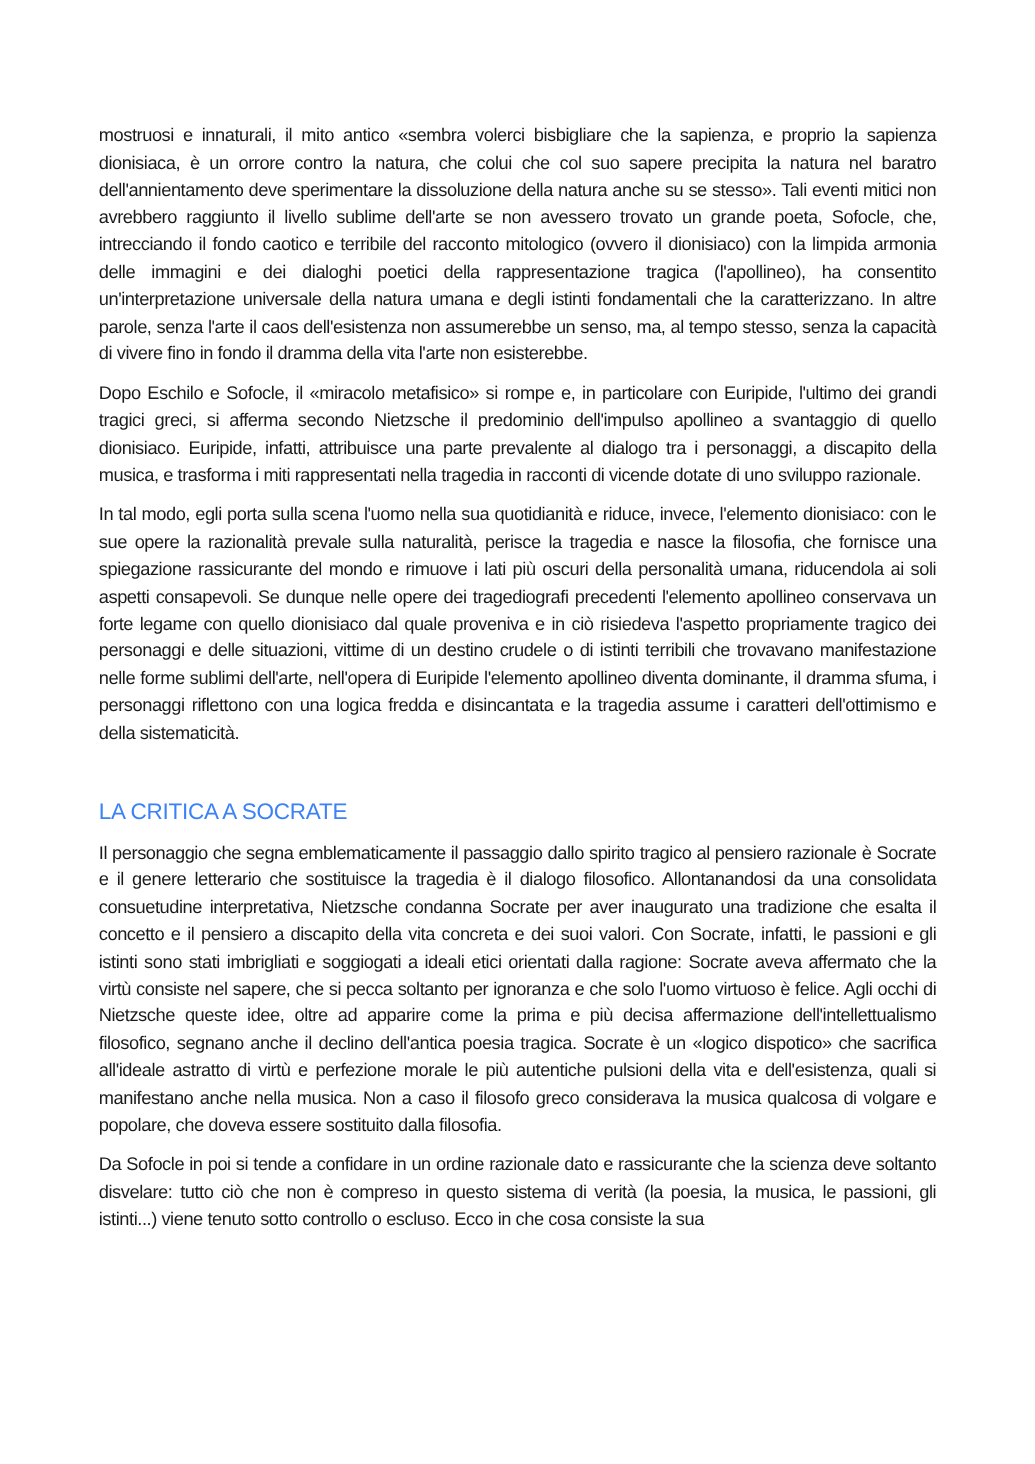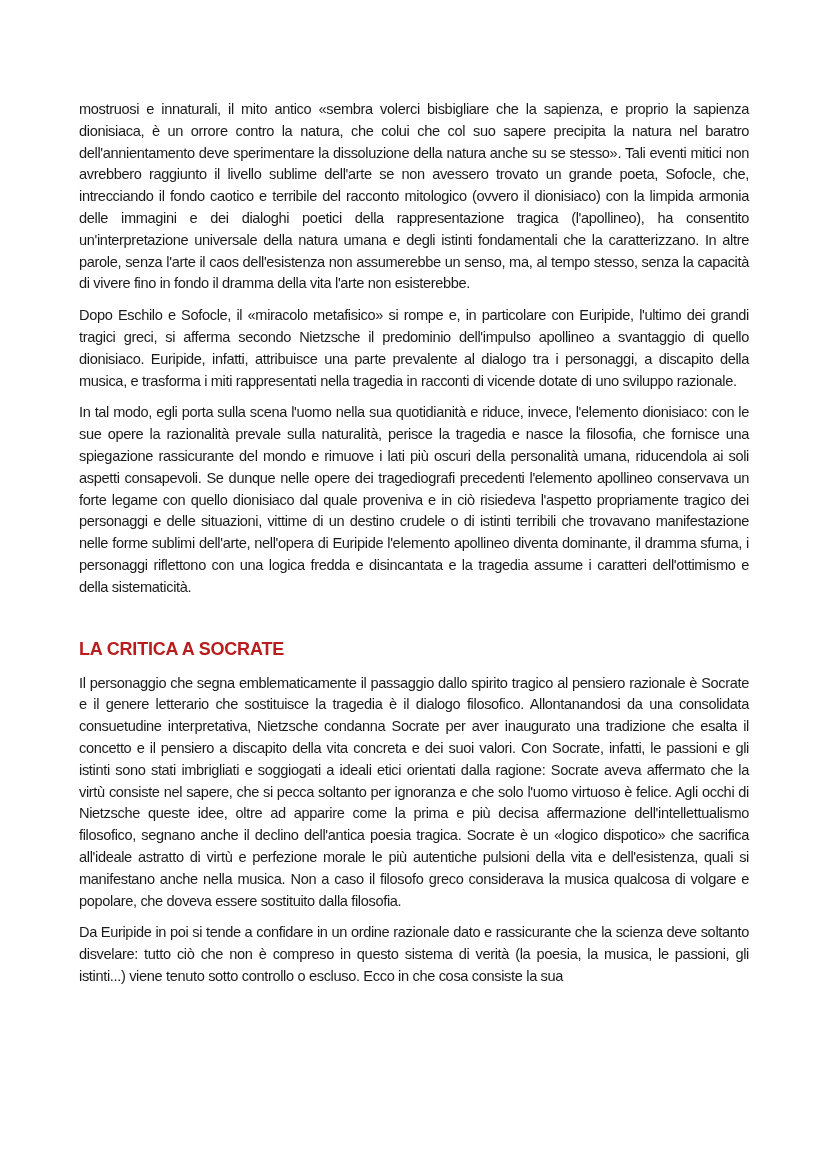--- a/index.html
+++ b/index.html
@@ -28,34 +28,34 @@
       margin: 0 0 10px 0;
       text-align: justify;
     }
     .para b {
       font-weight: normal;
     }
     .section-heading {
       margin: 38px 0 12px 0;
       font-size: 18px;
       line-height: 24px;
-      font-weight: bold;
+      font-weight: normal;
       letter-spacing: -0.2px;
-      color: #b91c1c;
+      color: #3b82f6;
     }
   </style>
 </head>
 <body>
 
 <div class="page">
   <div>
     <p class="para"><span>mostruosi e innaturali, il mito antico «sembra volerci bisbigliare che la sapienza, e proprio la sapienza dionisiaca, è un orrore contro la natura, che colui che col suo sapere precipita la natura nel baratro dell'annientamento deve sperimentare la dissoluzione della natura anche su se stesso». Tali eventi mitici non avrebbero raggiunto il livello sublime dell'arte se non avessero trovato un grande poeta, </span><b>Sofocle</b><span>, che, </span><b>intrecciando il fondo caotico e terribile</b><span> del racconto mitologico (ovvero il dionisiaco) </span><b>con la limpida armonia</b><span> delle immagini e dei dialoghi poetici della rappresentazione tragica (l'apollineo), ha consentito </span><b>un'interpretazione universale della natura umana</b><span> e degli istinti fondamentali che la caratterizzano. In altre parole, senza l'arte il caos dell'esistenza non assumerebbe un senso, ma, al tempo stesso, senza la capacità di vivere fino in fondo il dramma della vita l'arte non esisterebbe.</span></p>
     <p class="para"><span>Dopo Eschilo e Sofocle, il «miracolo metafisico» si rompe e, in particolare con Euripide, l'ultimo dei grandi tragici greci, si afferma secondo Nietzsche il </span><b>predominio dell'impulso apollineo a svantaggio di quello dionisiaco</b><span>. Euripide, infatti, attribuisce una parte prevalente al dialogo tra i personaggi, a discapito della musica, e trasforma i miti rappresentati nella tragedia in racconti di vicende dotate di uno sviluppo razionale.</span></p>
     <p class="para"><span>In tal modo, egli porta sulla scena l'uomo nella sua quotidianità e riduce, invece, l'elemento dionisiaco: con le sue opere </span><b>la razionalità prevale sulla naturalità, perisce la tragedia e nasce la filosofia</b><span>, che fornisce una spiegazione rassicurante del mondo e rimuove i lati più oscuri della personalità umana, riducendola ai soli aspetti consapevoli. Se dunque nelle opere dei tragediografi precedenti l'elemento apollineo conservava un forte legame con quello dionisiaco dal quale proveniva e in ciò risiedeva l'aspetto propriamente tragico dei personaggi e delle situazioni, vittime di un destino crudele o di istinti terribili che trovavano manifestazione nelle forme sublimi dell'arte, nell'opera di Euripide l'elemento apollineo diventa dominante, il dramma sfuma, i personaggi riflettono con una logica fredda e disincantata e la tragedia assume i caratteri dell'ottimismo e della sistematicità.</span></p>
   </div>
 
   <h2 class="section-heading">LA CRITICA A SOCRATE</h2>
 
   <div>
     <p class="para"><span>Il personaggio che segna emblematicamente il passaggio dallo spirito tragico al pensiero razionale è Socrate e il genere letterario che sostituisce la tragedia è il </span><b>dialogo filosofico</b><span>. Allontanandosi da una consolidata consuetudine interpretativa, Nietzsche condanna Socrate per aver inaugurato una tradizione che esalta il concetto e il pensiero a discapito della vita concreta e dei suoi valori. </span><b>Con Socrate</b><span>, infatti, </span><b>le passioni e gli istinti sono stati imbrigliati e soggiogati</b><span> a ideali etici orientati dalla ragione: Socrate aveva affermato che la virtù consiste nel sapere, che si pecca soltanto per ignoranza e che solo l'uomo virtuoso è felice. Agli occhi di Nietzsche queste idee, oltre ad apparire come la prima e più decisa affermazione dell'</span><b>intellettualismo filosofico</b><span>, segnano anche il declino dell'antica poesia tragica. Socrate è un «logico dispotico» che sacrifica all'ideale astratto di virtù e perfezione morale le più autentiche pulsioni della vita e dell'esistenza, quali si manifestano anche nella musica. Non a caso il filosofo greco considerava la musica qualcosa di volgare e popolare, che doveva essere sostituito dalla filosofia.</span></p>
-    <p class="para"><span>Da Euripide in poi si tende a confidare in </span><b>un ordine razionale dato e rassicurante che la scienza deve soltanto disvelare</b><span>: tutto ciò che non è compreso in questo sistema di verità (la poesia, la musica, le passioni, gli istinti...) viene tenuto sotto controllo o escluso. Ecco in che cosa consiste la sua</span></p>
+    <p class="para"><span>Da Sofocle in poi si tende a confidare in </span><b>un ordine razionale dato e rassicurante che la scienza deve soltanto disvelare</b><span>: tutto ciò che non è compreso in questo sistema di verità (la poesia, la musica, le passioni, gli istinti...) viene tenuto sotto controllo o escluso. Ecco in che cosa consiste la sua</span></p>
   </div>
 </div>
 
 </body></html>

